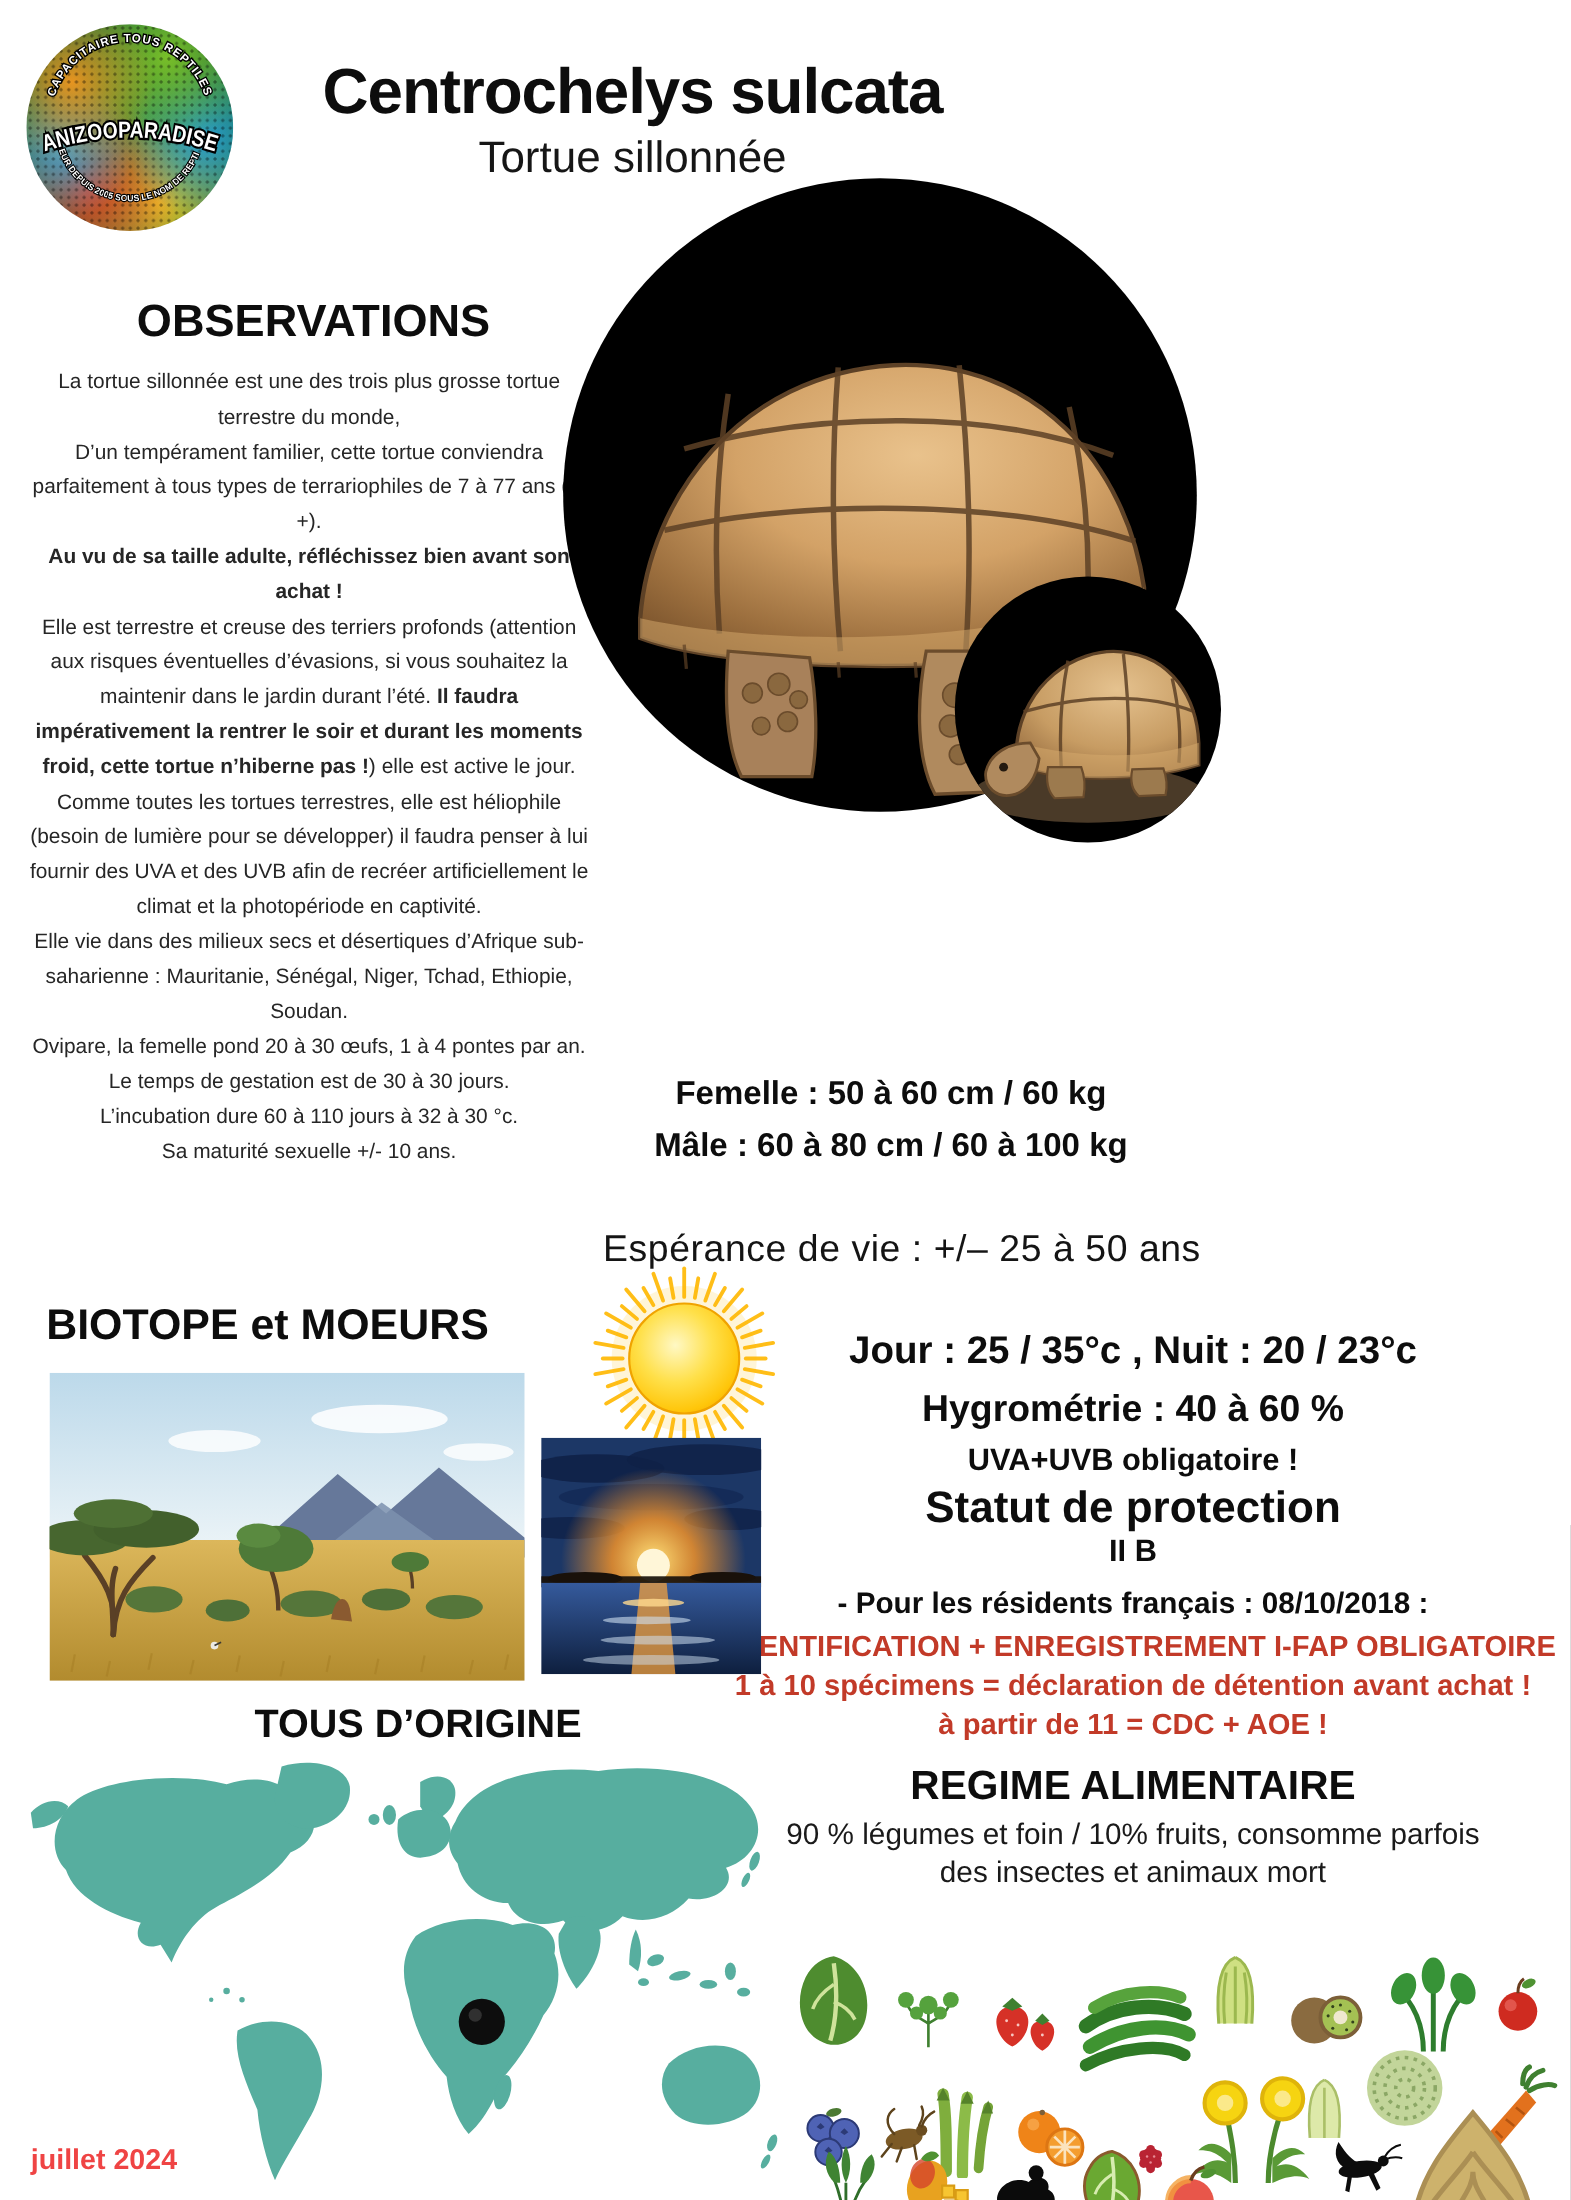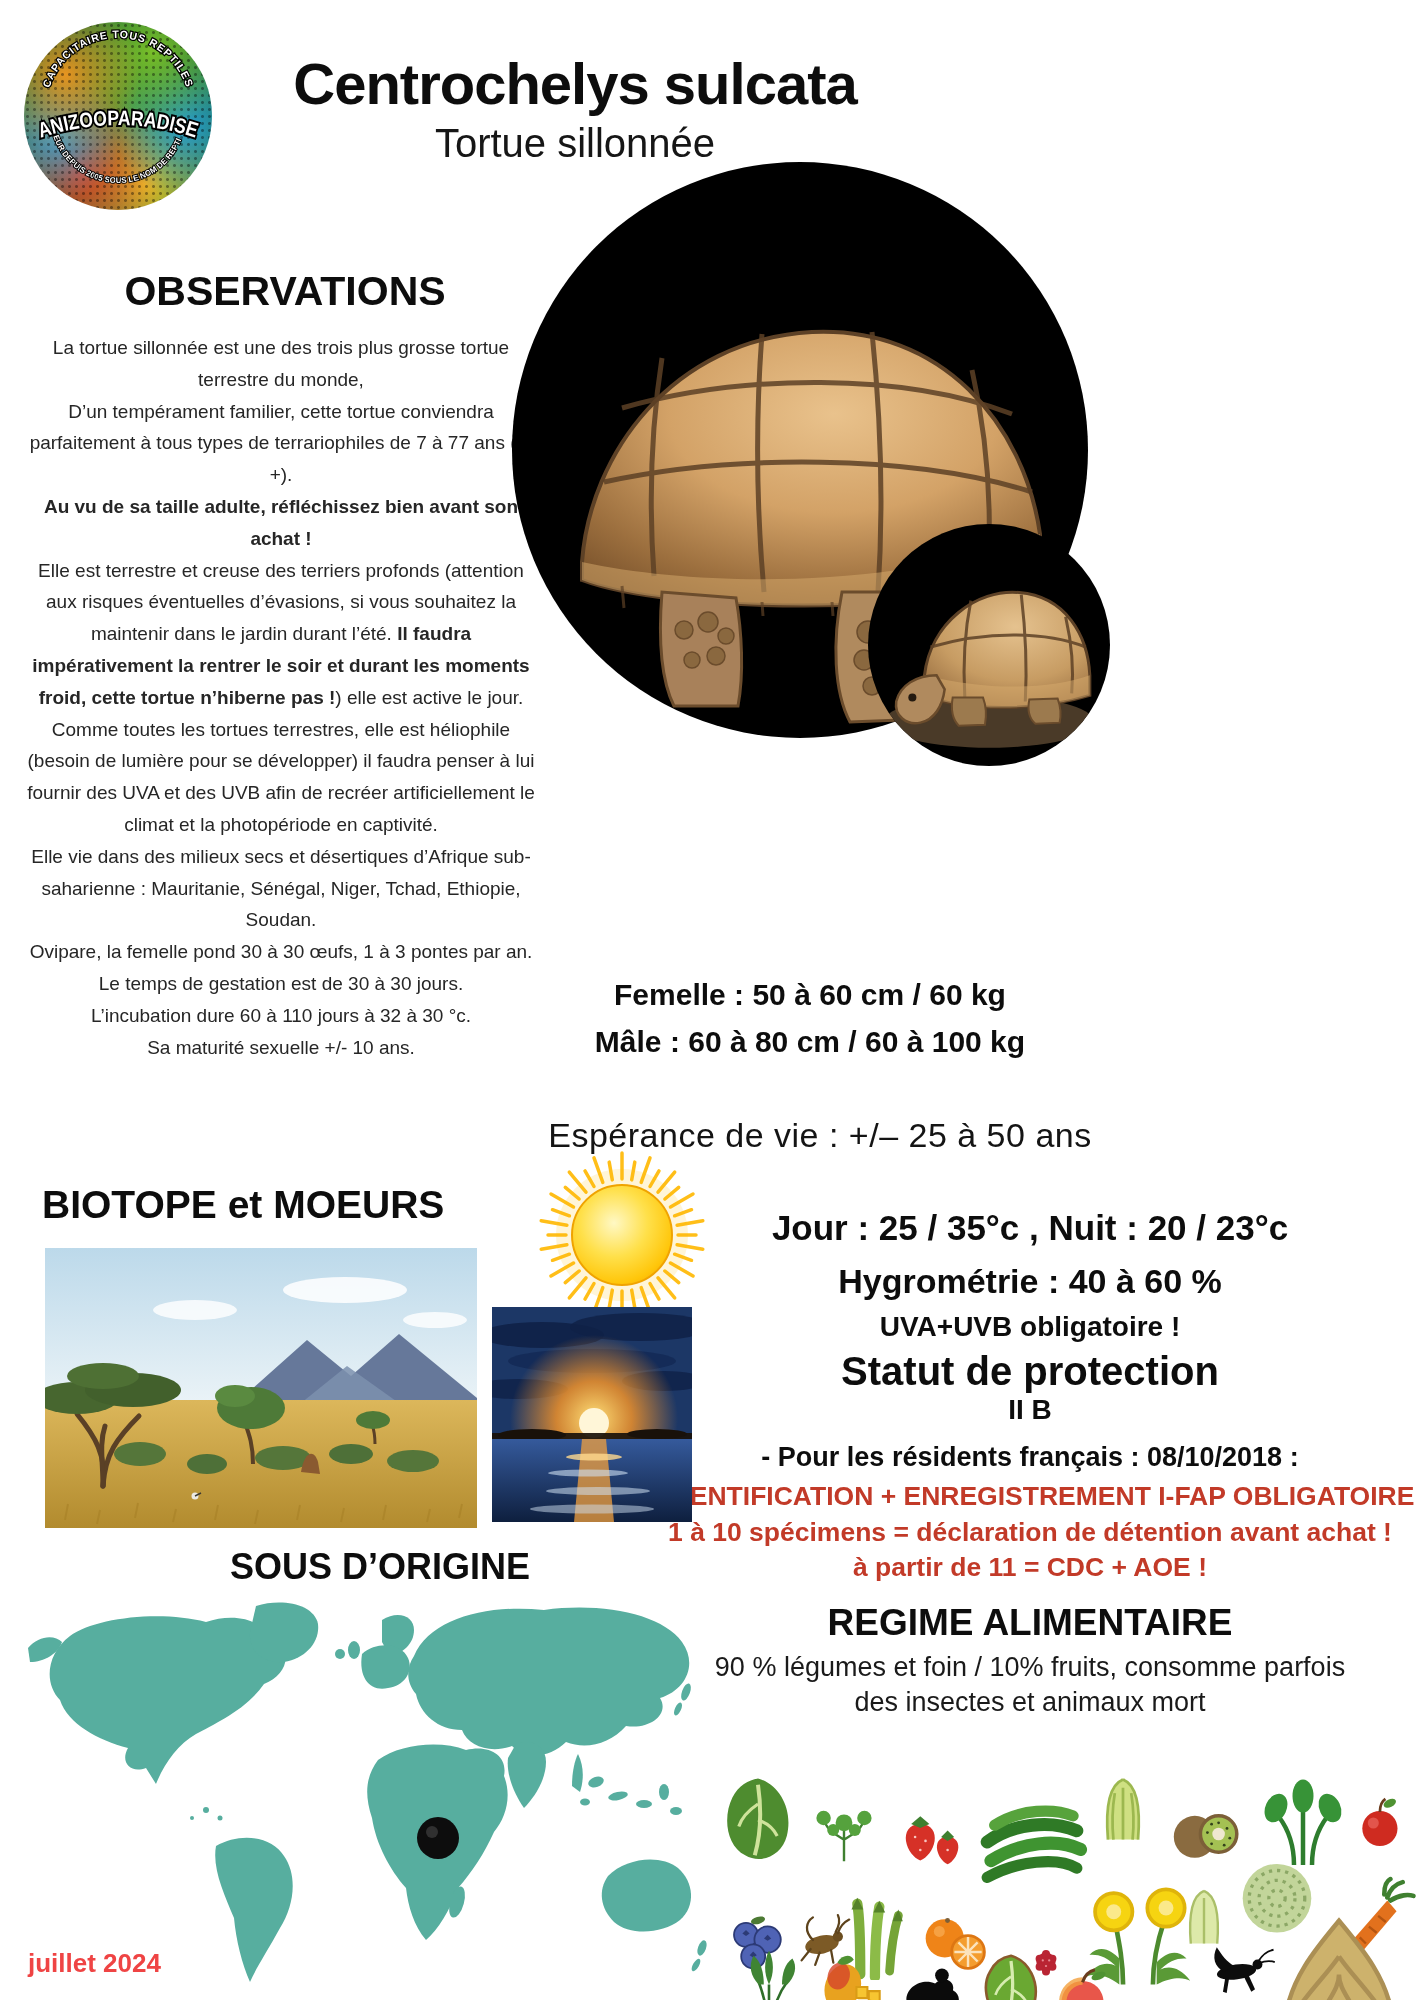--- a/index.html
+++ b/index.html
@@ -102,21 +102,21 @@
     <div class="subtitle">Tortue sillonnée</div>
   </div>
 
   <div class="abs obs-h">OBSERVATIONS</div>
   <div class="abs obs-text">
     <p><span>La tortue sillonnée est une des trois plus grosse tortue terrestre du monde,</span></p>
     <p><span>D’un tempérament familier, cette tortue conviendra parfaitement à tous types de terrariophiles de 7 à 77 ans (et +).</span></p>
     <p class="b"><span>Au vu de sa taille adulte, réfléchissez bien avant son achat !</span></p>
     <p><span>Elle est terrestre et creuse des terriers profonds (attention aux risques éventuelles d’évasions, si vous souhaitez la maintenir dans le jardin durant l’été. </span><span class="b">Il faudra impérativement la rentrer le soir et durant les moments froid, cette tortue n’hiberne pas !</span><span>) elle est active le jour. Comme toutes les tortues terrestres, elle est héliophile (besoin de lumière pour se développer) il faudra penser à lui fournir des UVA et des UVB afin de recréer artificiellement le climat et la photopériode en captivité.</span></p>
     <p><span>Elle vie dans des milieux secs et désertiques d’Afrique sub-saharienne : Mauritanie, Sénégal, Niger, Tchad, Ethiopie, Soudan.</span></p>
-    <p><span>Ovipare, la femelle pond 30 à 30 œufs, 1 à 3 pontes par an.</span></p>
+    <p><span>Ovipare, la femelle pond 20 à 30 œufs, 1 à 4 pontes par an.</span></p>
     <p><span>Le temps de gestation est de 30 à 30 jours.</span></p>
     <p><span>L’incubation dure 60 à 110 jours à 32 à 30 °c.</span></p>
     <p><span>Sa maturité sexuelle +/- 10 ans.</span></p>
   </div>
 
   <div class="abs circle-big">
     <svg viewBox="0 0 576 576">
       <defs>
         <radialGradient id="shellG" cx="55%" cy="30%" r="80%">
           <stop offset="0%" stop-color="#e9c28c"></stop>
@@ -344,21 +344,21 @@
       <ellipse cx="165" cy="127" rx="30" ry="5" fill="#19110a"></ellipse>
       <rect y="132" width="200" height="83" fill="url(#sea)"></rect>
       <path d="M90 132 L114 132 L122 215 L82 215 Z" fill="#f2a03d" opacity=".75"></path>
       <ellipse cx="102" cy="150" rx="28" ry="3.5" fill="#ffd98e" opacity=".8"></ellipse>
       <ellipse cx="96" cy="166" rx="40" ry="3.5" fill="#cfe0f0" opacity=".6"></ellipse>
       <ellipse cx="106" cy="184" rx="52" ry="4" fill="#cfe0f0" opacity=".55"></ellipse>
       <ellipse cx="100" cy="202" rx="62" ry="4.5" fill="#cfe0f0" opacity=".5"></ellipse>
     </svg>
   </div>
 
-  <div class="abs origin-h">SOUS D’ORIGINE</div>
+  <div class="abs origin-h">TOUS D’ORIGINE</div>
 
   <div class="abs map">
     <svg viewBox="0 0 700 392">
       <g fill="#57ae9f">
         <path d="M60 40 C84 22 150 14 196 26 C224 16 258 24 252 44 C286 48 280 78 254 88 C236 114 204 128 186 138 C168 148 154 168 146 188 L136 172 C120 178 110 166 118 152 C88 144 58 128 50 104 C34 88 36 58 60 40 Z"></path>
         <path d="M18 52 C28 40 44 38 52 46 C48 58 34 66 20 66 Z"></path>
         <path d="M246 10 C272 2 304 8 308 28 C310 46 296 62 274 66 C252 68 238 54 240 36 Z"></path>
         <circle cx="330" cy="58" r="5"></circle>
         <circle cx="196" cy="214" r="3"></circle>
           <circle cx="210" cy="222" r="2.5"></circle>

